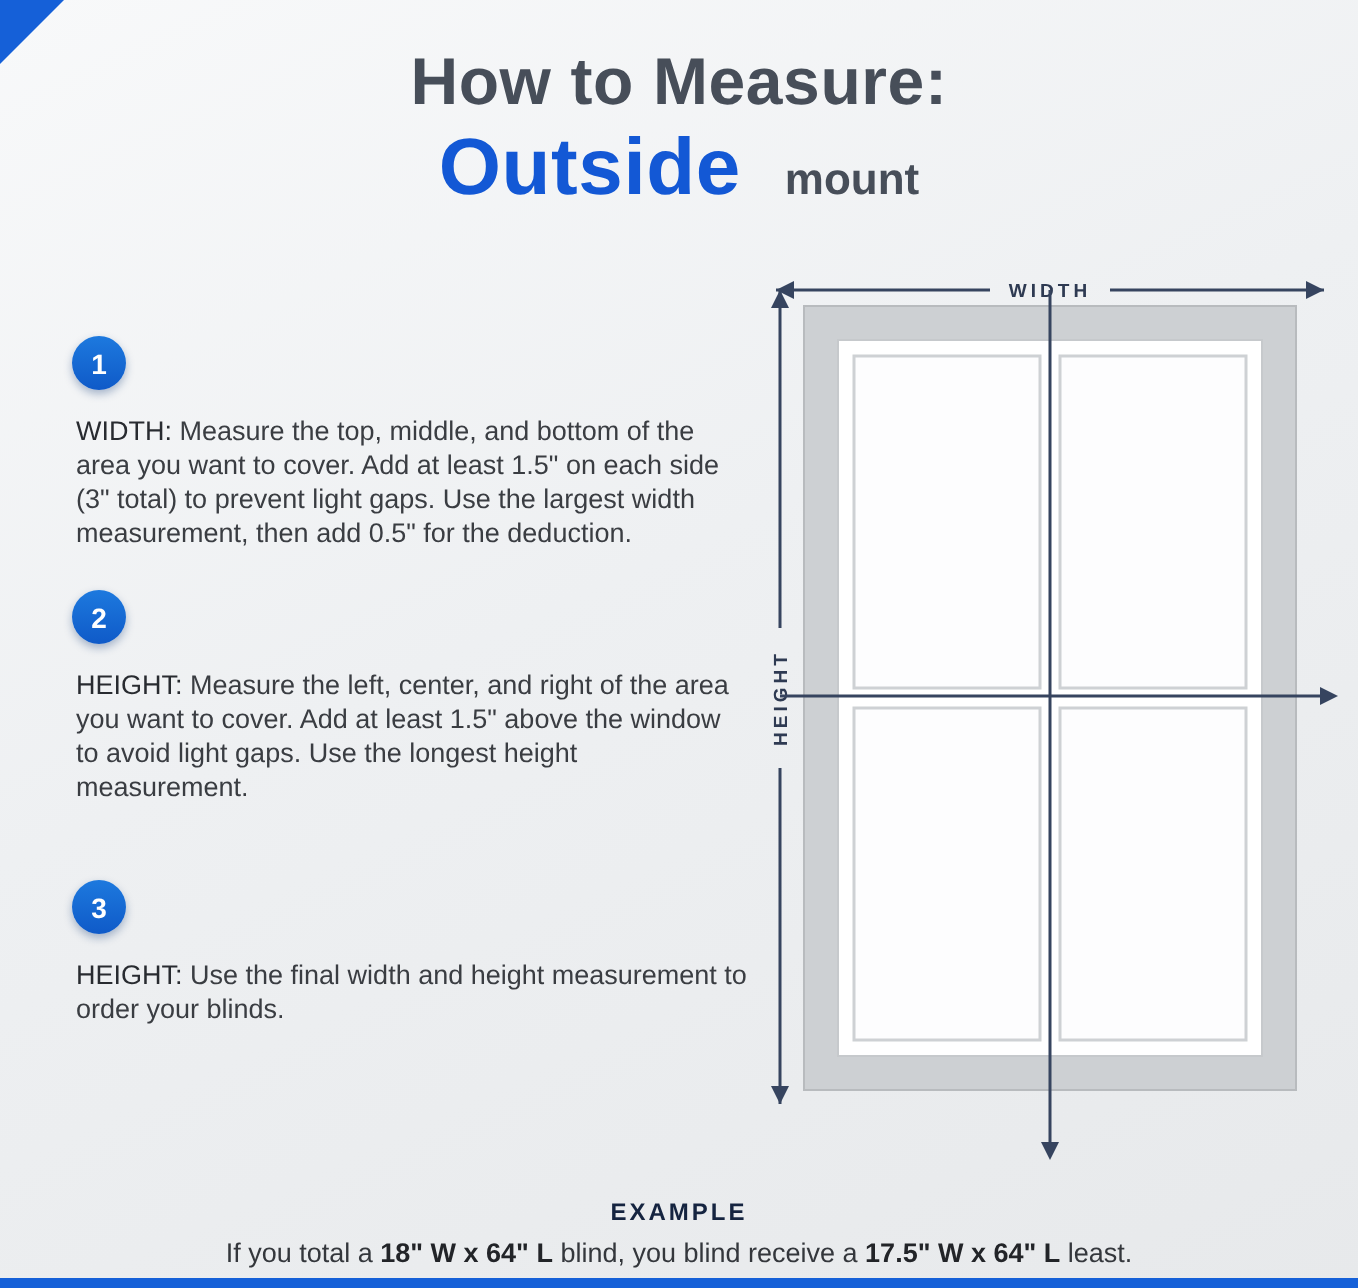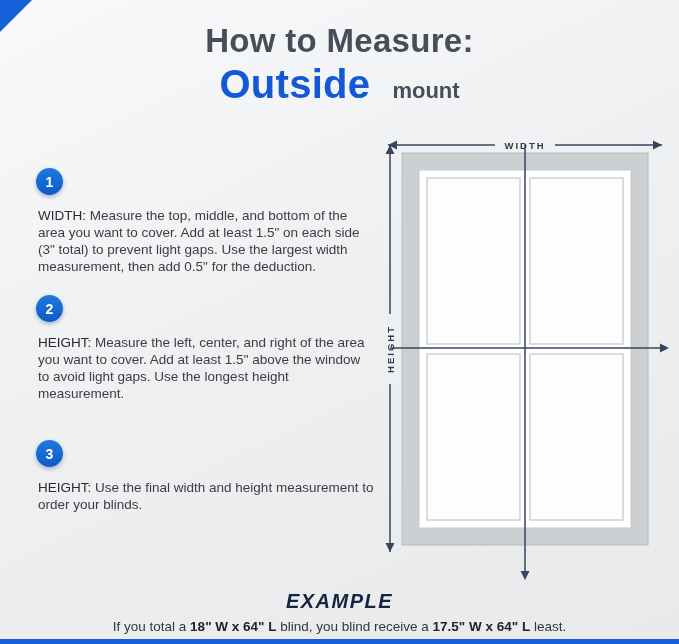--- a/index.html
+++ b/index.html
@@ -33,21 +33,21 @@
   .mt20 { margin-top:20px; }
   .mt38 { margin-top:38px; }
 
   .diagram { position:absolute; left:378px; top:128px; }
   .diagram svg text {
     font-family:"Liberation Sans",sans-serif; font-weight:700;
     fill:#2e3a52; font-size:9.5px; letter-spacing:2px;
   }
 
   .example { position:absolute; left:0; right:0; bottom:10px; text-align:center; }
-  .example-heading { font-size:20px; font-weight:700; letter-spacing:1.5px; color:#152440; margin:12px 0 6px 0;font-style:italic; }
+  .example-heading { font-size:12px; font-weight:700; letter-spacing:1.5px; color:#152440; margin:12px 0 6px 0; }
   .example-text { margin:0; font-size:13.5px; color:#34373c; }
   .example-text b { color:#222428; font-weight:700; }
 </style>
 </head>
 <body>
 
 <div class="page">
 
   <div class="corner-accent"></div>
 

